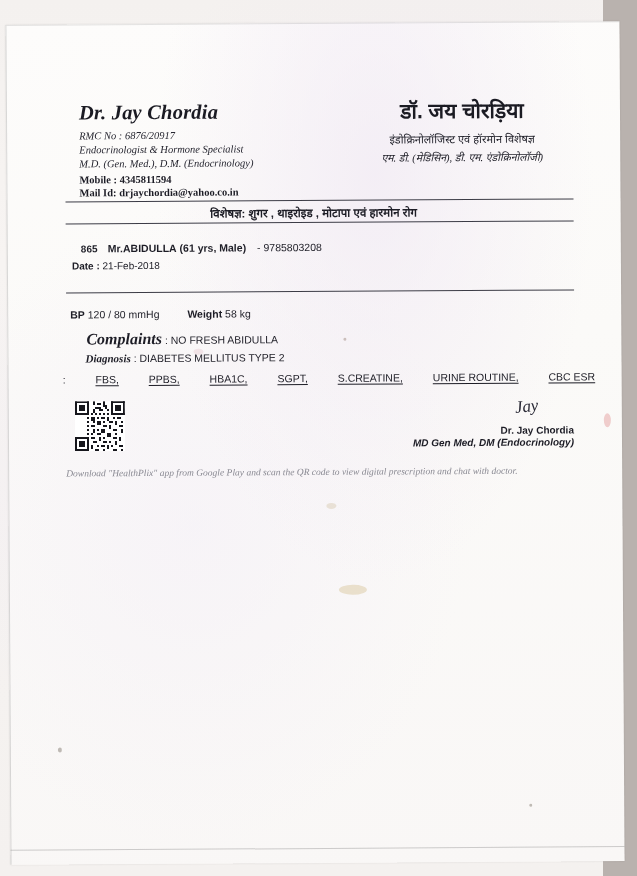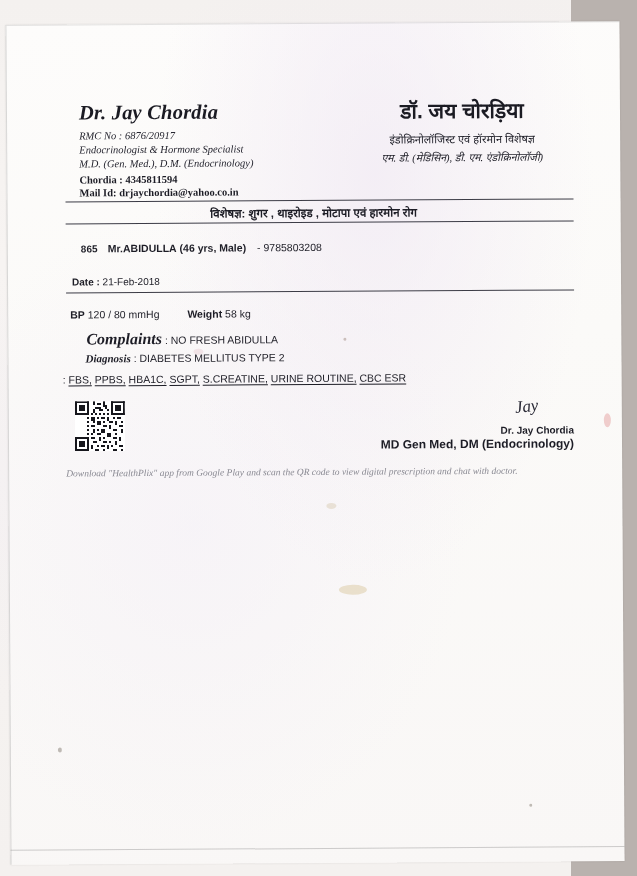--- a/index.html
+++ b/index.html
@@ -14,20 +14,21 @@
     font-family: "Liberation Sans", sans-serif;
   }
   #page {
     position: relative;
     width: 571px;
     height: 876px;
     background:
       radial-gradient(circle at 70% 30%, rgba(236,228,240,0.55) 0%, rgba(255,255,255,0) 45%),
       radial-gradient(circle at 25% 55%, rgba(240,235,245,0.5) 0%, rgba(255,255,255,0) 40%),
       linear-gradient(180deg, #f4f1ef 0%, #f7f4f2 30%, #f4f1ef 100%);
+    padding-left: 32px;
   }
   
   #sheet {
     position: absolute;
     left: 8px;
     top: 23px;
     width: 614px;
     height: 840px;
     background:
       radial-gradient(ellipse at 60% 18%, rgba(239,231,243,0.65) 0%, rgba(255,255,255,0) 42%),
@@ -171,21 +172,21 @@
     left: 101px;
     top: 218px;
     font-size: 10.5px;
     color: #1d1d26;
   }
   .pat-name-row b { font-weight: bold; }
   .pat-name-row .phone { font-weight: normal; margin-left: 8px; }
   .date-row {
     position: absolute;
     left: 65px;
-    top: 252px;
+    top: 236px;
     font-size: 10px;
     color: #1d1d26;
   }
   .date-row .lbl { font-weight: bold; }
   
   .line-bp {
     position: absolute;
     left: 63px;
     top: 284px;
     font-size: 10.5px;
@@ -224,20 +225,21 @@
   .line-tests {
     position: absolute;
     left: 55px;
     top: 349px;
     font-size: 10.5px;
     color: #1d1d26;
   }
   .line-tests .t {
     text-decoration: underline;
     text-underline-offset: 2px;
+    margin-left: 27px;
   }
   
   .qr {
     position: absolute;
     left: 67px;
     top: 377px;
     width: 50px;
     height: 50px;
   }
   .qr svg { display: block; }
@@ -257,23 +259,24 @@
     right: 48px;
     top: 403px;
     font-size: 10px;
     font-weight: bold;
     color: #1d1d26;
   }
   .sign-deg {
     position: absolute;
     right: 48px;
     top: 415px;
-    font-size: 12px;
-    font-weight: bold;
-    color: #1d1d26;
+    font-size: 10px;
+    font-weight: bold;
+    color: #1d1d26;
+    font-style: italic;
   }
   
   .footer-note {
     position: absolute;
     left: 58px;
     top: 444px;
     width: 520px;
     font-family: "Liberation Serif", serif;
     font-style: italic;
     font-size: 9.5px;
@@ -298,21 +301,21 @@
 <div id="page">
   <div id="sheet">
     <div class="content">
 
       <div class="hdr-left">
         <div class="doc-name">Dr. Jay Chordia</div>
         <div class="rmc">RMC No : 6876/20917</div>
         <div class="qual">Endocrinologist &amp; Hormone Specialist</div>
         <div class="qual2">M.D. (Gen. Med.), D.M. (Endocrinology)</div>
         <div class="contact">
-          <span class="lbl">Chordia :</span>
+          <span class="lbl">Mobile :</span>
           <span>4345811594</span>
         </div>
         <div class="mailline">
           <span class="lbl">Mail Id:</span>
           <span>drjaychordia@yahoo.co.in</span>
         </div>
       </div>
 
       <div class="hdr-right">
         <div class="doc-name-hi">डॉ. जय चोरड़िया</div>
@@ -320,21 +323,21 @@
         <div class="spec-hi2">एम. डी. (मेडिसिन), डी. एम. एंडोक्रिनोलॉजी)</div>
       </div>
 
       <div class="rule rule-hdr"></div>
       <div class="specialty">विशेषज्ञ: शुगर , थाइरोइड , मोटापा एवं हारमोन रोग</div>
       <div class="rule rule-spec"></div>
 
       <div class="pat-id">865</div>
       <div class="pat-name-row">
         <b>Mr.ABIDULLA</b>
-        <b>(46 yrs, Male)</b>
+        <b>(61 yrs, Male)</b>
         <span class="phone">- 9785803208</span>
       </div>
       <div class="date-row">
         <span class="lbl">Date  :</span>
         <span>21-Feb-2018</span>
       </div>
 
       <div class="rule rule-pat"></div>
 
       <div class="line-bp">

